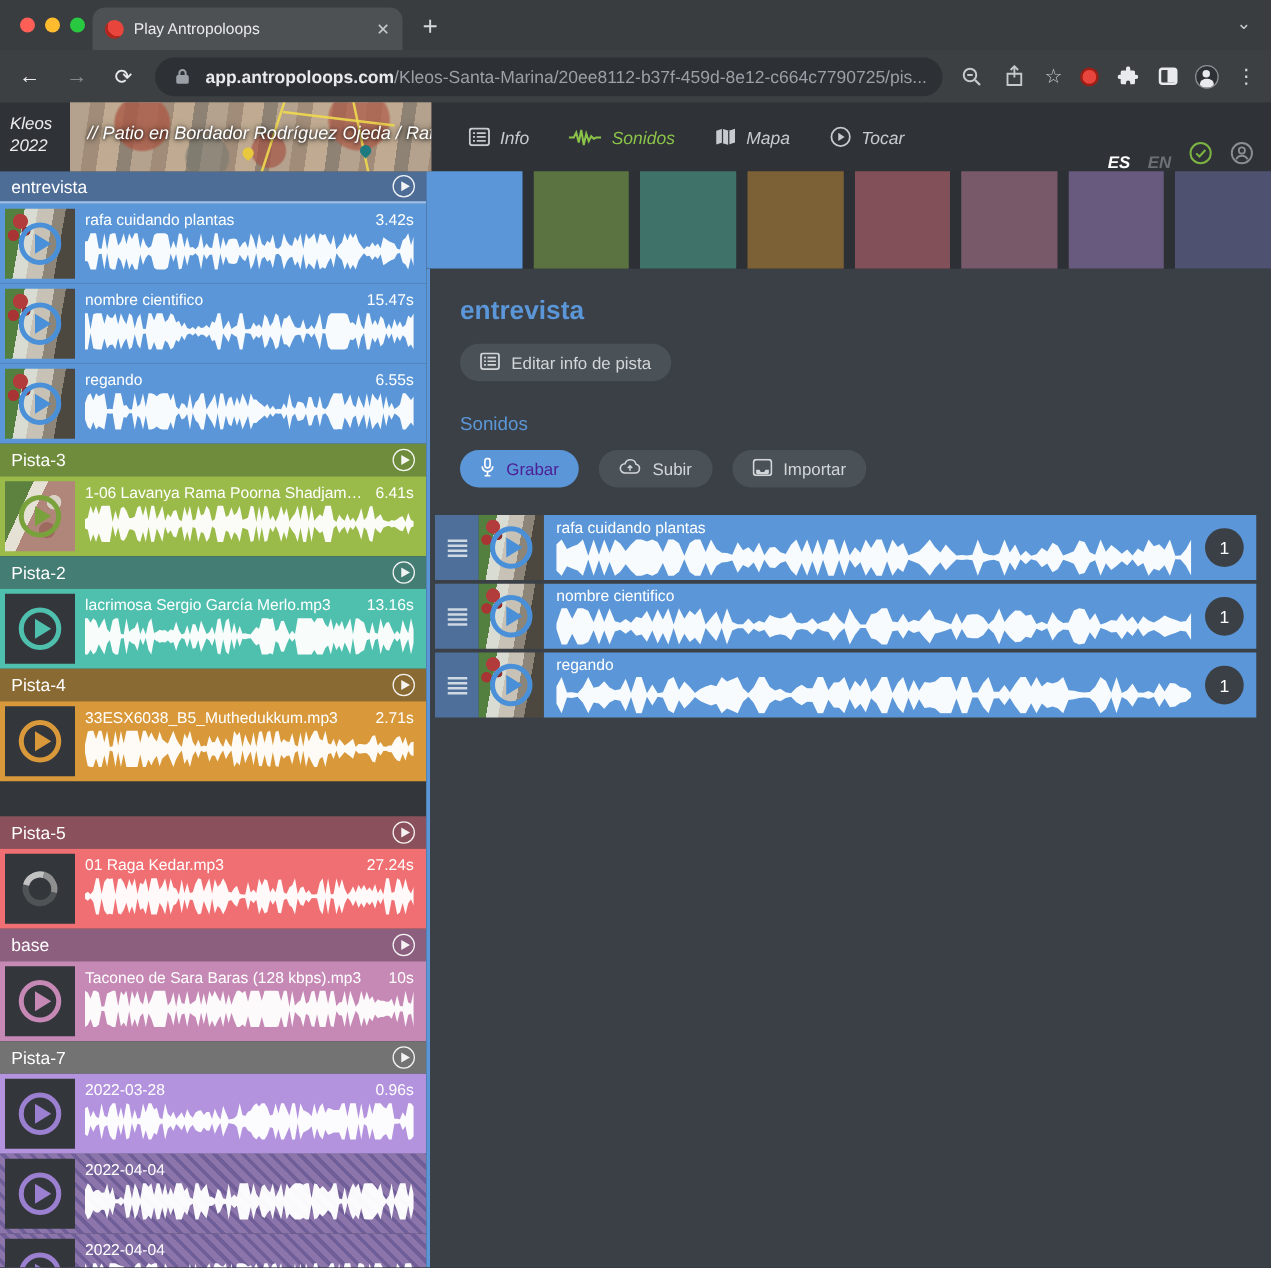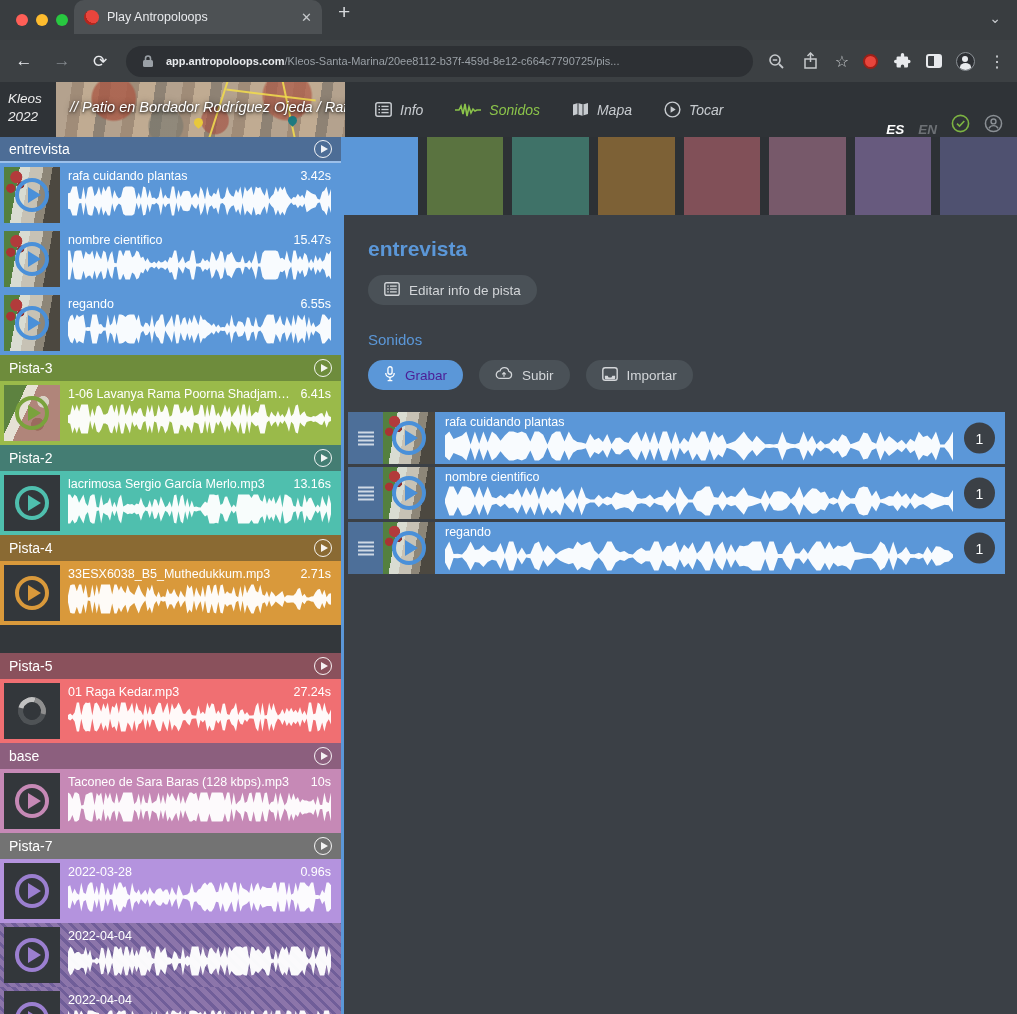--- a/index.html
+++ b/index.html
@@ -1,39 +1,39 @@
 <!DOCTYPE html>
 <html><head>
 <meta charset="utf-8">
 <style>
   * { margin:0; padding:0; box-sizing:border-box; }
   html,body { width:1017px; height:1014px; overflow:hidden; background:#3b4046;
     font-family:"Liberation Sans", sans-serif; -webkit-font-smoothing:antialiased; }
   .stage { position:relative; width:1017px; height:1014px; display:flex; flex-direction:column; }
 
   
-  .tabstrip { height:40px; background:#393d40; display:flex; align-items:flex-start; position:relative; flex:none; }
+  .tabstrip { height:40px; background:#393d40; display:flex; align-items:flex-end; position:relative; flex:none; }
   .traffic { position:absolute; top:14px; left:16px; display:flex; gap:8px; }
   .light { width:12px; height:12px; border-radius:50%; }
   .light.red { background:#ff5f57; } .light.yellow { background:#febc2e; } .light.green { background:#28c840; }
   .tab { margin-left:74px; width:248px; height:34px; background:#4d5154; border-radius:10px 10px 0 0;
     display:flex; align-items:center; padding:0 10px; gap:8px; }
   .favicon { width:15px; height:15px; border-radius:50%; flex:none;
     background:radial-gradient(circle at 65% 35%, #e8453c 0 55%, #b3261e 56% 100%); }
   .tab-title { color:#e8eaed; font-size:12.5px; flex:1; white-space:nowrap; overflow:hidden; }
   .tab-close { color:#c6c9cc; font-size:13px; cursor:default; }
   .newtab { color:#d6d9dc; font-size:21px; font-weight:300; margin-left:16px; padding-bottom:6px; }
   .tab-chevron { position:absolute; right:16px; top:10px; color:#c6c9cc; font-size:14px; }
 
   .toolbar { height:42px; background:#3c4043; display:flex; align-items:center; padding:0 12px; gap:14px; flex:none; }
   .navbtn { font-size:17px; color:#e8eaed; width:24px; text-align:center; }
   .navbtn.dim { color:#83888d; }
   .omnibox { flex:1; max-width:632px; height:31px; background:#2d3034; border-radius:16px;
     display:flex; align-items:center; padding:0 12px; gap:8px; }
-  .url { font-size:11px; white-space:nowrap; overflow:hidden; }
+  .url { font-size:14px; white-space:nowrap; overflow:hidden; }
   .url .domain { color:#e8eaed; font-weight:600; }
   .url .path { color:#9aa0a6; }
   .tool-ic { width:20px; height:20px; flex:none; display:flex; align-items:center; justify-content:center; }
   .star { color:#c6c9cc; font-size:16px; }
   .record-dot { width:15px; height:15px; border-radius:50%; background:#e8453c; border:2.5px solid #9c1f17; }
   .sidebar-toggle { width:16px; height:14px; border:2px solid #e8eaed; border-radius:3px; position:relative; }
   .sidebar-toggle::after { content:""; position:absolute; right:0; top:0; bottom:0; width:6px; background:#e8eaed; }
   .avatar-ic { width:19px; height:19px; border-radius:50%; background:#2d3034; border:1.5px solid #8b9095;
     position:relative; overflow:hidden; }
   .avatar-ic::before { content:""; position:absolute; left:5px; top:3px; width:6px; height:6px; border-radius:50%; background:#e8eaed; }

